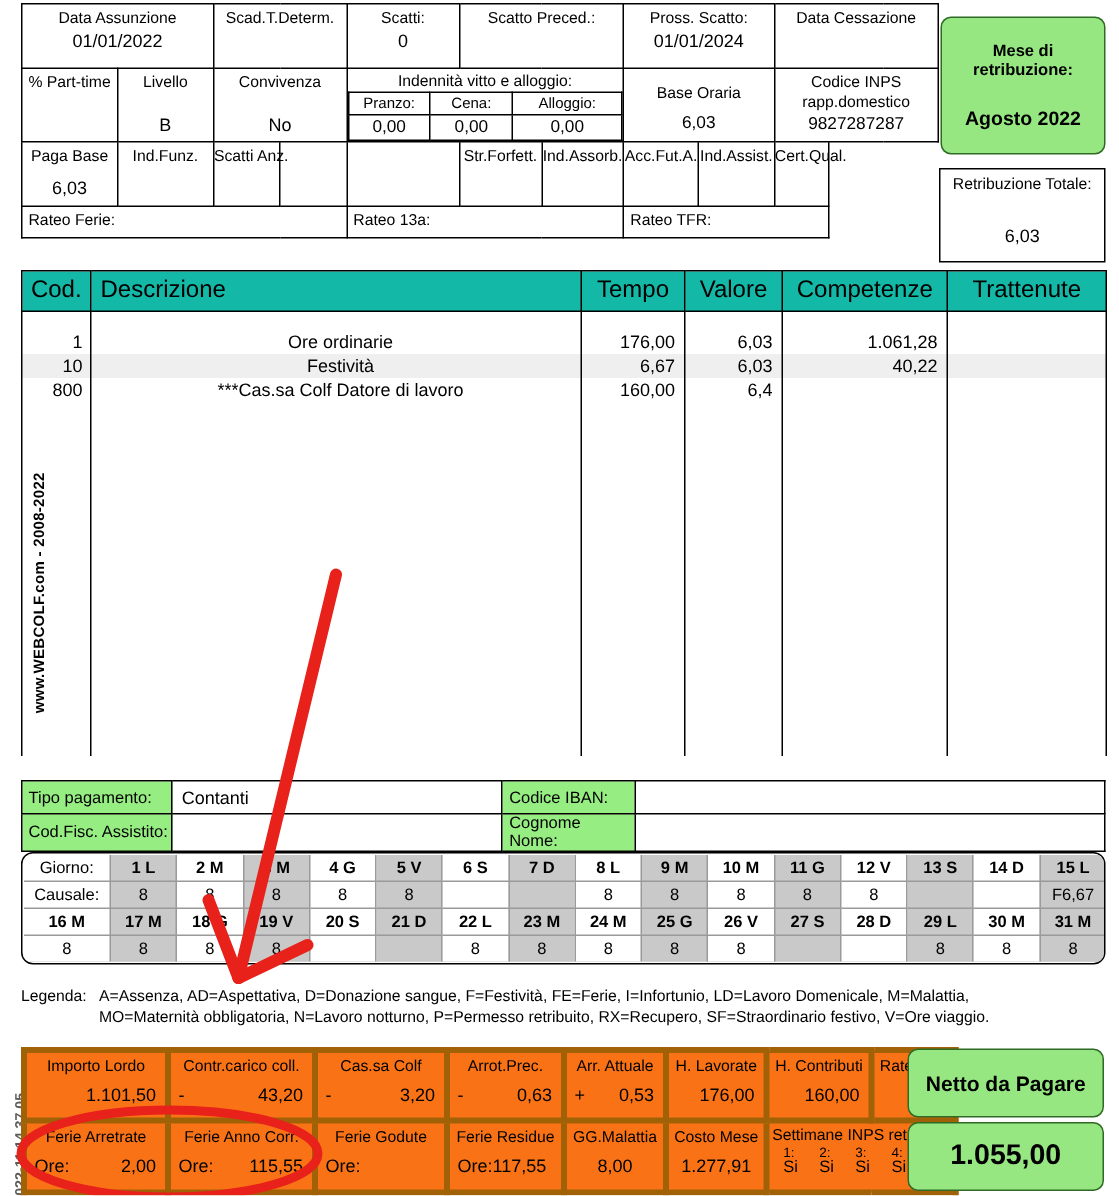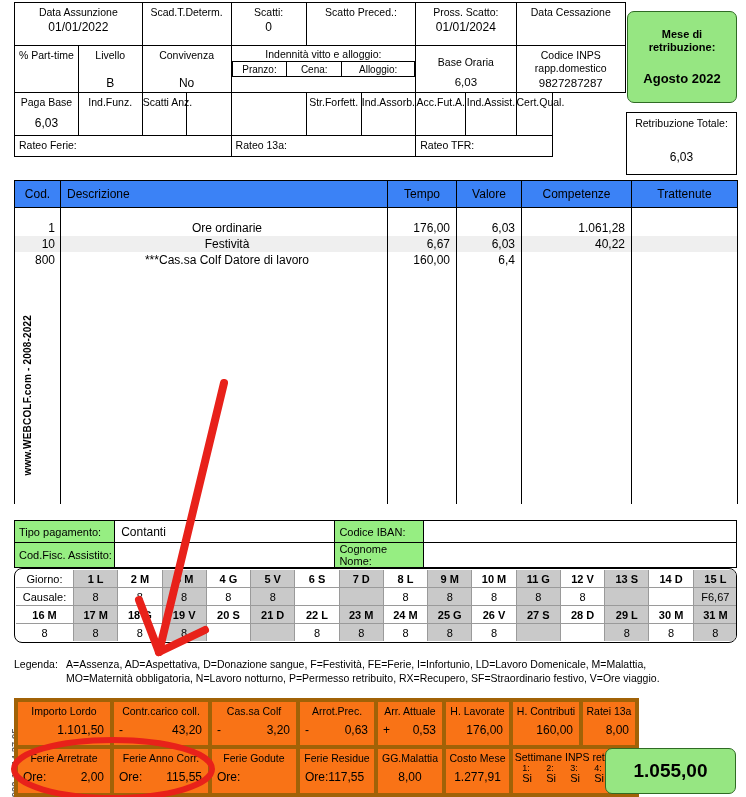--- a/index.html
+++ b/index.html
@@ -54,21 +54,21 @@
   
   #retbox { position:absolute; left:626px; top:112px; width:111px; height:63px;
             border:1px solid #000; border-left:1px solid #000; background:#fff; }
   #retbox .t1 { font-size:10.5px; text-align:center; padding-top:4px; line-height:13px; }
   #retbox .t2 { font-size:12px; text-align:center; padding-top:20px; font-weight:normal; }
 
   
   #block2 { position:absolute; left:14px; top:180px; width:723px; }
   #block2 table { width:723px; border-collapse:collapse; table-layout:fixed; }
   #block2 th, #block2 td { border:1px solid #000; padding:0; }
-  #block2 thead th { background:#3b82f6; font-weight:normal; font-size:12px; height:27px; }
+  #block2 thead th { background:#14b8a6; font-weight:normal; font-size:16px; height:27px; }
   #block2 thead th.left { text-align:left; padding-left:6px; }
   #block2 tbody td { height:16px; font-size:12px; border-top:none; border-bottom:none; }
   #block2 tbody tr.alt td { background:#efefef; }
   #block2 tbody td.c-cod  { text-align:right; padding-right:5px; }
   #block2 tbody td.c-desc { text-align:center;  padding-left:6px; }
   #block2 tbody td.c-num  { text-align:right; padding-right:6px; }
   #block2 tbody tr.spacer td { height:12px; }
   #block2 tbody tr.filler td { height:236px; }
 
   
@@ -194,20 +194,31 @@
             <tbody>
                   <tr>
               <td style="width:42px">
                       <span class="lbl" style="padding-top:1px;font-size:10px">Pranzo:</span>
                     </td>
               <td style="width:42px">
                       <span class="lbl" style="padding-top:1px;font-size:10px">Cena:</span>
                     </td>
               <td style="width:56px">
                       <span class="lbl" style="padding-top:1px;font-size:10px">Alloggio:</span>
+                    </td>
+            </tr>
+            <tr>
+              <td>
+                      <span class="val" style="font-size:11.5px">0,00</span>
+                    </td>
+              <td>
+                      <span class="val" style="font-size:11.5px">0,00</span>
+                    </td>
+              <td>
+                      <span class="val" style="font-size:11.5px">0,00</span>
                     </td>
             </tr>
           </tbody>
               </table>
         </td>
         <td colspan="2" style="width:68px">
           <span class="lbl" style="padding-top:10px">Base Oraria</span>
           <span class="val" style="padding-top:6px;font-size:11.5px">6,03</span>
         </td>
         <td colspan="3" style="width:98px">
@@ -517,20 +528,23 @@
                 <div class="inps-item"><span>3:</span><b>Si</b></div>
                 <div class="inps-item"><span>4:</span><b>Si</b></div>
                 <div class="inps-item"><span>5:</span><b></b></div>
               </div>
         </td>
       </tr>
     </tbody>
       </table>
   </div>
 
+  <div id="nettobox">
+    <span>Netto da Pagare</span>
+  </div>
   <div id="nettoval">
     <span>1.055,00</span>
   </div>
 
   <svg id="anno" viewBox="0 0 746 797" xmlns="http://www.w3.org/2000/svg">
 
     <g>
       <line x1="224" y1="383" x2="159" y2="652" stroke="#e8211a" stroke-width="8" stroke-linecap="round"></line>
       <line x1="159" y1="652" x2="139" y2="600" stroke="#e8211a" stroke-width="8" stroke-linecap="round"></line>
       <line x1="159" y1="652" x2="205" y2="630" stroke="#e8211a" stroke-width="8" stroke-linecap="round"></line>

